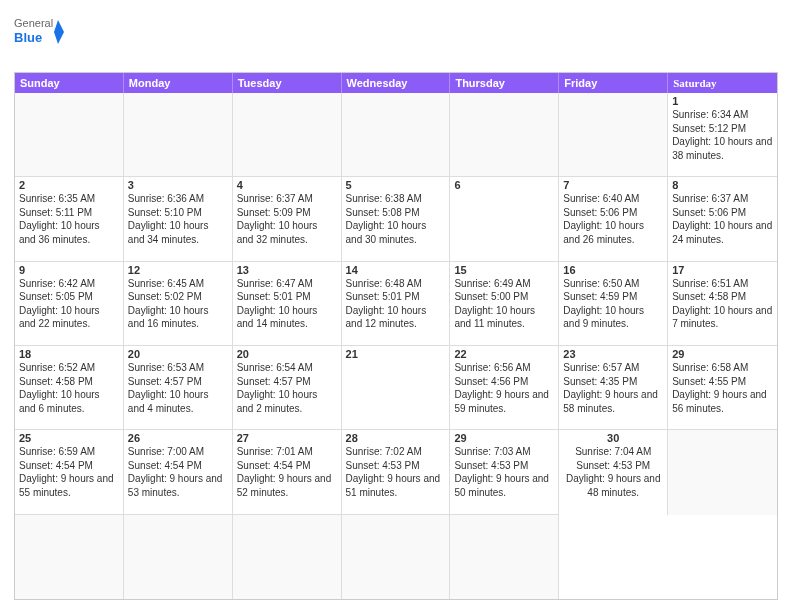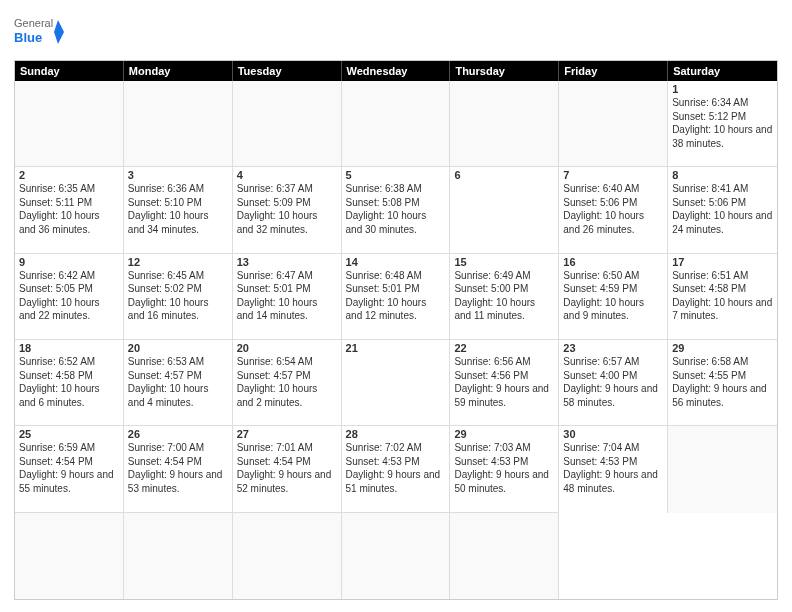--- a/index.html
+++ b/index.html
@@ -14,21 +14,21 @@
       width: 792px;
       height: 612px;
       padding: 12px 14px;
       display: flex;
       flex-direction: column;
     }
     .header {
       display: flex;
       justify-content: space-between;
       align-items: flex-end;
-      margin-bottom: 8px;
+      margin-bottom: 20px;
     }
     .logo {
       display: flex;
       align-items: center;
       gap: 4px;
     }
     .title-block {
       text-align: right;
     }
     .month-title {
@@ -42,30 +42,30 @@
     }
     .calendar {
       flex: 1;
       display: flex;
       flex-direction: column;
       border: 1px solid #ccc;
     }
     .day-headers {
       display: grid;
       grid-template-columns: repeat(7, 1fr);
-      background: #000000;
+      background: #8b5cf6;
     }
     .day-header {
       color: #fff;
       font-size: 11px;
       font-weight: bold;
       padding: 4px 5px;
       border-right: 1px solid rgba(255,255,255,0.3);
     }
-    .day-header:last-child { border-right: none; }
+    .day-header:last-child { border-right: none; font-family: Liberation Serif, serif; }
     .grid {
       flex: 1;
       display: grid;
       grid-template-columns: repeat(7, 1fr);
       grid-template-rows: repeat(6, 1fr);
     }
     .cell {
       border-right: 1px solid #ddd;
       border-bottom: 1px solid #ddd;
       padding: 2px 4px;
@@ -159,21 +159,21 @@
           <span class="cell-number">6</span>
         </div>
         <div class="cell">
           <span class="cell-number">7</span>
           <div class="cell-info">Sunrise: 6:40 AM
 Sunset: 5:06 PM
 Daylight: 10 hours and 26 minutes.</div>
         </div>
         <div class="cell">
           <span class="cell-number">8</span>
-          <div class="cell-info">Sunrise: 8:41 AM
+          <div class="cell-info">Sunrise: 6:37 AM
 Sunset: 5:06 PM
 Daylight: 10 hours and 24 minutes.</div>
         </div>
         <div class="cell">
           <span class="cell-number">9</span>
           <div class="cell-info">Sunrise: 6:42 AM
 Sunset: 5:05 PM
 Daylight: 10 hours and 22 minutes.</div>
         </div>
         <div class="cell">
@@ -235,21 +235,21 @@
         </div>
         <div class="cell">
           <span class="cell-number">22</span>
           <div class="cell-info">Sunrise: 6:56 AM
 Sunset: 4:56 PM
 Daylight: 9 hours and 59 minutes.</div>
         </div>
         <div class="cell">
           <span class="cell-number">23</span>
           <div class="cell-info">Sunrise: 6:57 AM
-Sunset: 4:00 PM
+Sunset: 4:35 PM
 Daylight: 9 hours and 58 minutes.</div>
         </div>
         <div class="cell">
           <span class="cell-number">29</span>
           <div class="cell-info">Sunrise: 6:58 AM
 Sunset: 4:55 PM
 Daylight: 9 hours and 56 minutes.</div>
         </div>
         <div class="cell">
           <span class="cell-number">25</span>
@@ -274,21 +274,21 @@
           <div class="cell-info">Sunrise: 7:02 AM
 Sunset: 4:53 PM
 Daylight: 9 hours and 51 minutes.</div>
         </div>
         <div class="cell">
           <span class="cell-number">29</span>
           <div class="cell-info">Sunrise: 7:03 AM
 Sunset: 4:53 PM
 Daylight: 9 hours and 50 minutes.</div>
         </div>
-        <div class="cell last-row-cell" style="border-bottom: none;">
+        <div class="cell last-row-cell" style="border-bottom: none; text-align: center;">
           <span class="cell-number">30</span>
           <div class="cell-info">Sunrise: 7:04 AM
 Sunset: 4:53 PM
 Daylight: 9 hours and 48 minutes.</div>
         </div>
         <div class="cell empty last-row-cell" style="border-bottom: none;"></div>
         <div class="cell empty last-row-cell" style="border-bottom: none;"></div>
         <div class="cell empty last-row-cell" style="border-bottom: none;"></div>
         <div class="cell empty last-row-cell" style="border-bottom: none;"></div>
         <div class="cell empty last-row-cell" style="border-bottom: none;"></div>

